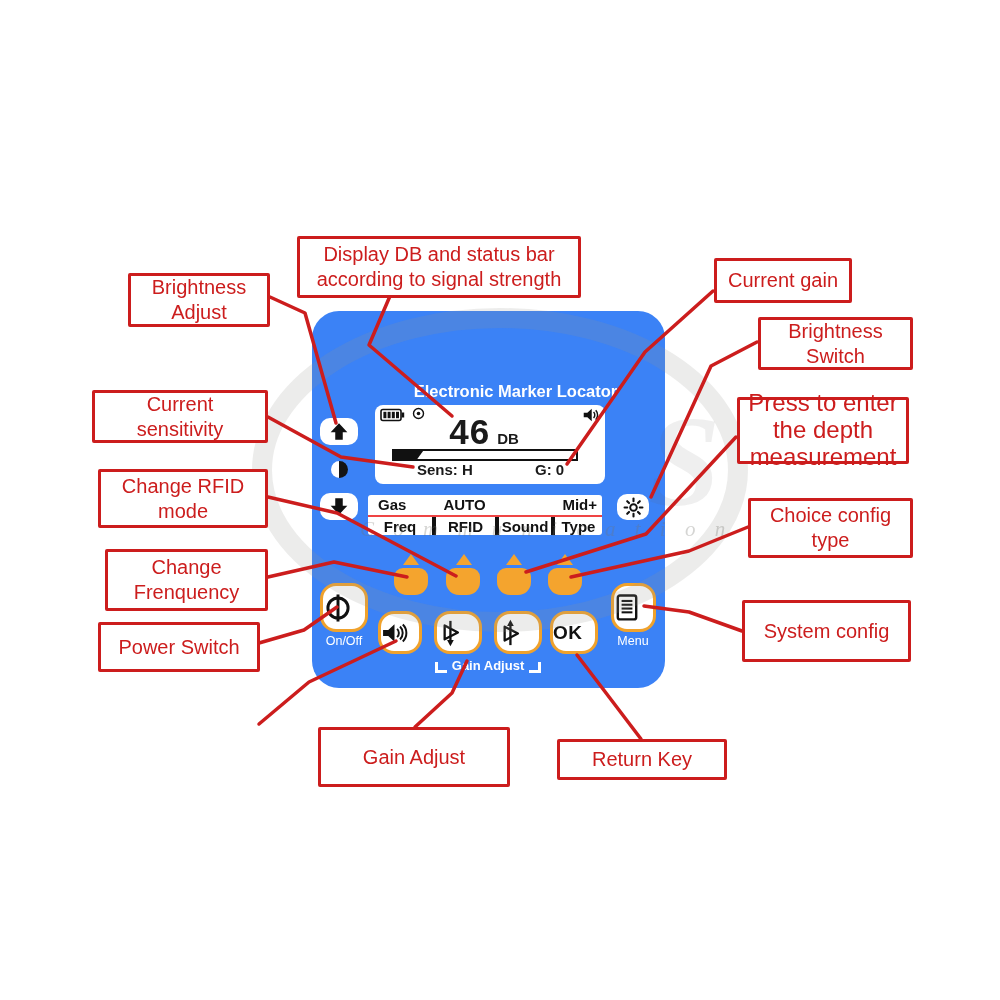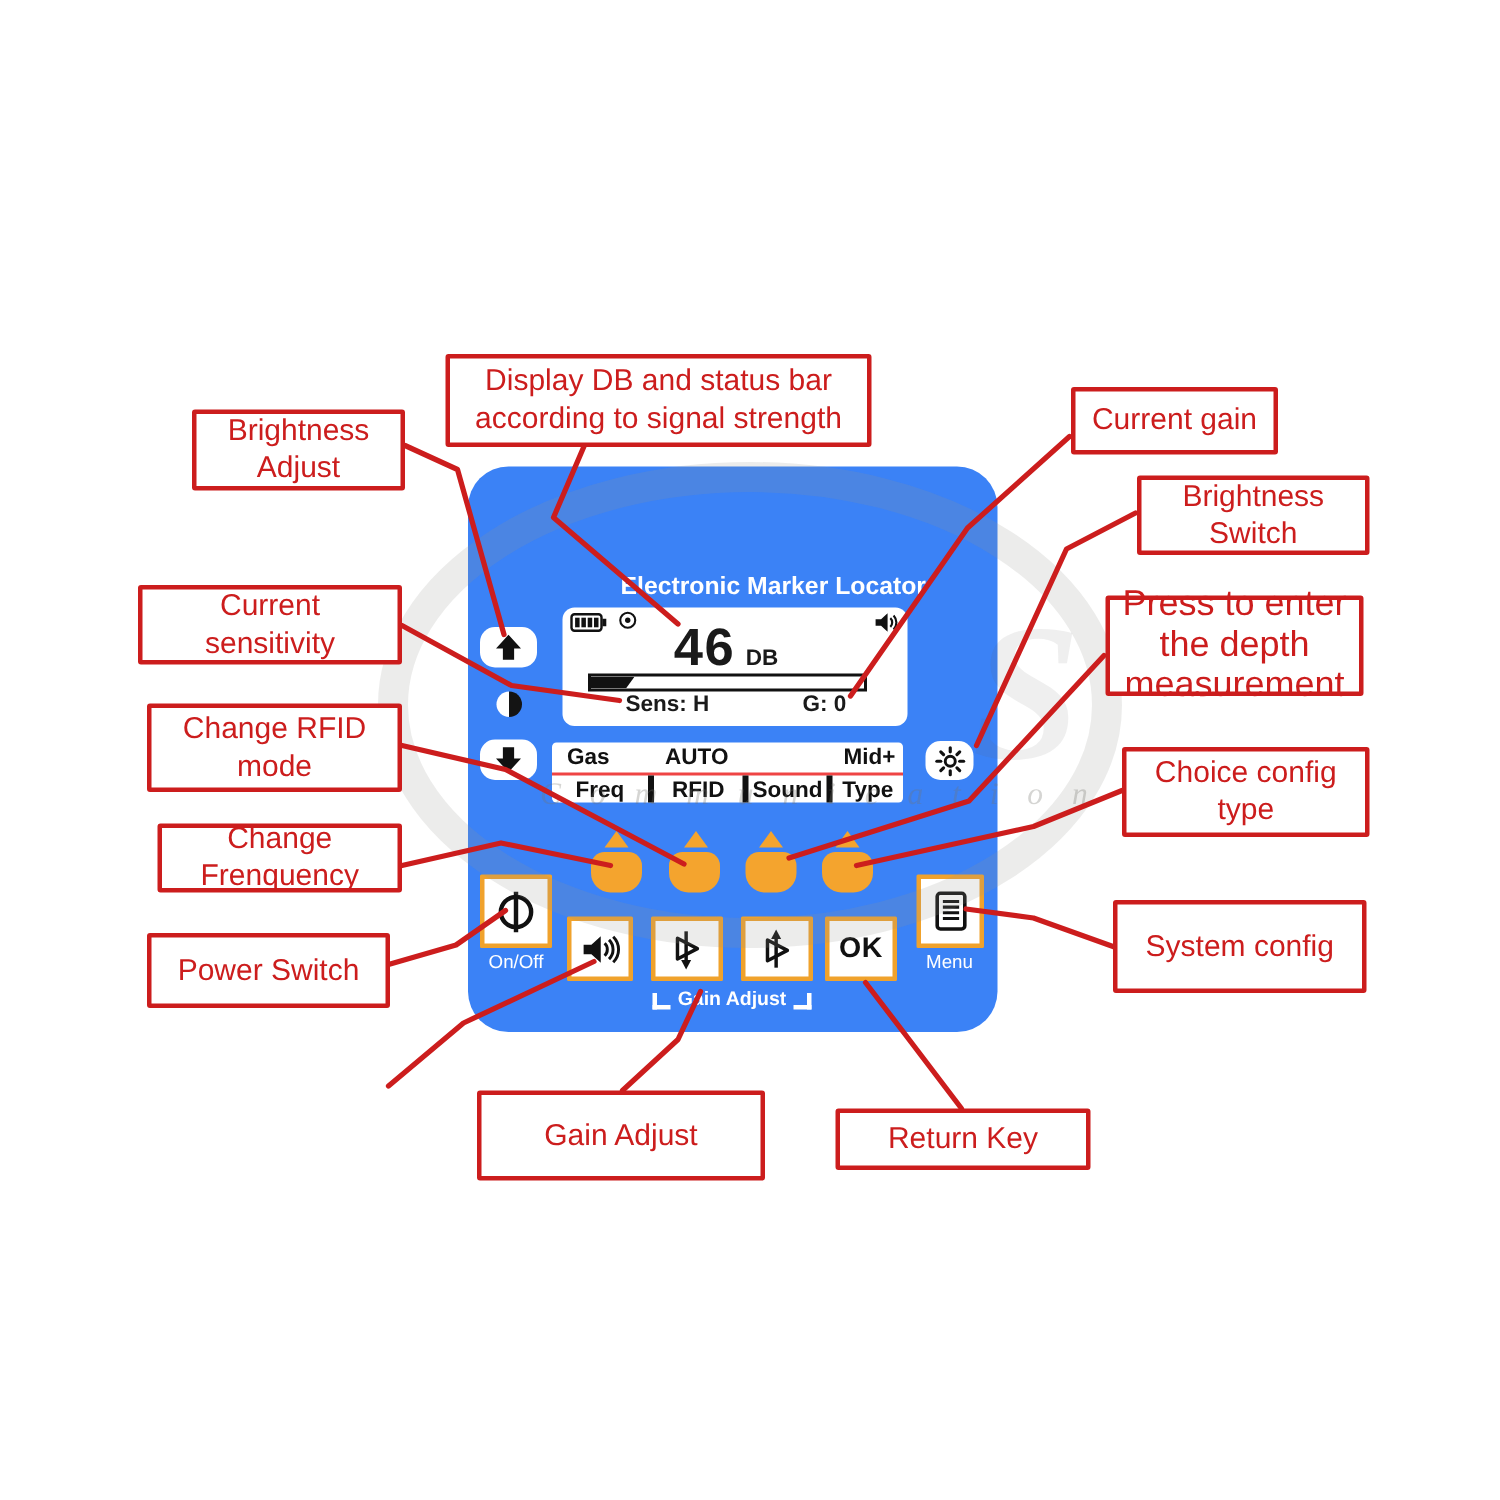--- a/index.html
+++ b/index.html
@@ -29,22 +29,22 @@
   .strip-r2{position:absolute;left:0;top:20px;width:100%;height:20px;border-top:2px solid #ef4444;
             box-sizing:border-box;display:grid;grid-template-columns:64px 4px 59px 4px 52px 4px 47px;}
   .cell{display:flex;align-items:center;justify-content:center;font-size:15px;font-weight:bold;color:#111;}
   .divv{background:#111;}
   .soft-btn{position:absolute;top:257px;width:34px;height:27px;background:#f4a42e;
             border-radius:9px 9px 13px 13px;}
   .soft-tri{position:absolute;top:243px;width:0;height:0;border-left:8px solid transparent;
             border-right:8px solid transparent;border-bottom:11px solid #f4a42e;}
   .wht-key{position:absolute;background:#fff;border-radius:10px;display:flex;
            align-items:center;justify-content:center;}
-  .org-key{position:absolute;background:#fff;border:3.5px solid #f0a22c;border-radius:1px;
-           display:flex;align-items:center;justify-content:center;box-sizing:border-box;}
+  .org-key{position:absolute;background:#fff;border:3.5px solid #f0a22c;border-radius:16px;
+           display:flex;align-items:center;justify-content:flex-start;box-sizing:border-box;}
   .key-label{position:absolute;color:#fff;font-size:12.5px;text-align:center;}
   .ok-txt{font-size:19px;font-weight:bold;color:#111;letter-spacing:0.5px;}
   .contrast{position:absolute;left:19px;top:150px;width:17px;height:17px;border-radius:50%;
             background:linear-gradient(to right,#ffffff 0 48%,#141414 48% 100%);}
   .gain-cap{position:absolute;left:114px;top:347px;width:124px;display:flex;align-items:flex-end;
             justify-content:center;gap:5px;color:#fff;font-size:13px;font-weight:bold;}
   .brk{width:9px;height:8px;}
   .brk-l{border-left:3px solid #fff;border-bottom:3px solid #fff;}
   .brk-r{border-right:3px solid #fff;border-bottom:3px solid #fff;}
   
@@ -239,19 +239,19 @@
 Switch</div>
   <div class="callout" style="left:92px;top:390px;width:176px;height:53px">Current
 sensitivity</div>
   <div class="callout small-lh" style="left:737px;top:397px;width:172px;height:67px">Press to enter
 the depth
 measurement</div>
   <div class="callout" style="left:98px;top:469px;width:170px;height:59px">Change RFID
 mode</div>
   <div class="callout" style="left:748px;top:498px;width:165px;height:60px">Choice config
 type</div>
-  <div class="callout" style="left:105px;top:549px;width:163px;height:46px">Change
+  <div class="callout" style="left:105px;top:549px;width:163px;height:62px">Change
 Frenquency</div>
   <div class="callout" style="left:98px;top:622px;width:162px;height:50px">Power Switch</div>
   <div class="callout" style="left:742px;top:600px;width:169px;height:62px">System config</div>
   <div class="callout" style="left:318px;top:727px;width:192px;height:60px">Gain Adjust</div>
   <div class="callout" style="left:557px;top:739px;width:170px;height:41px">Return Key</div>
 </div>
 
 </body></html>

